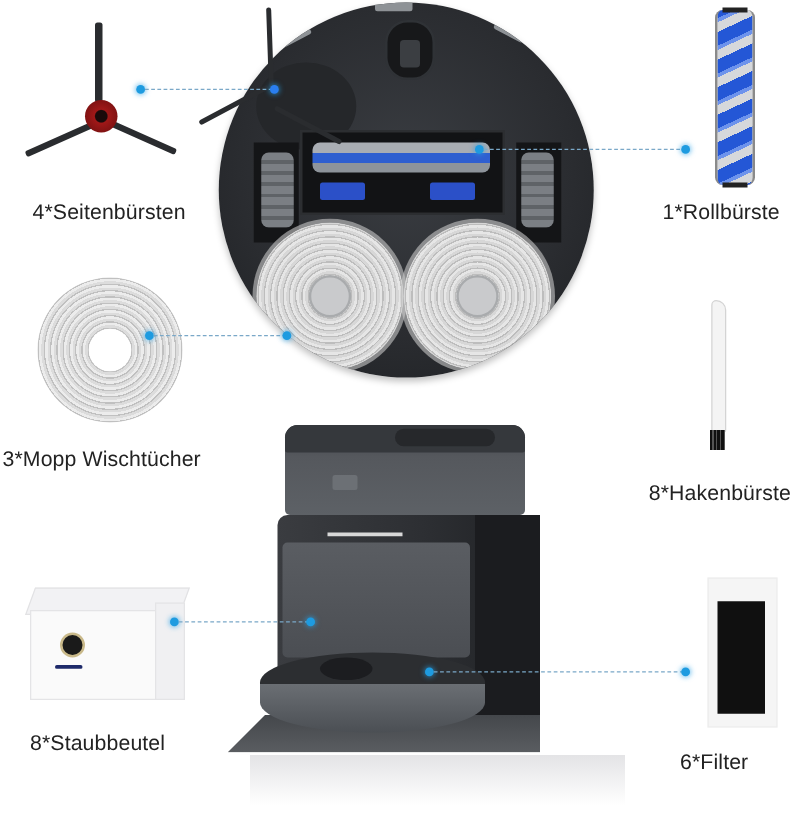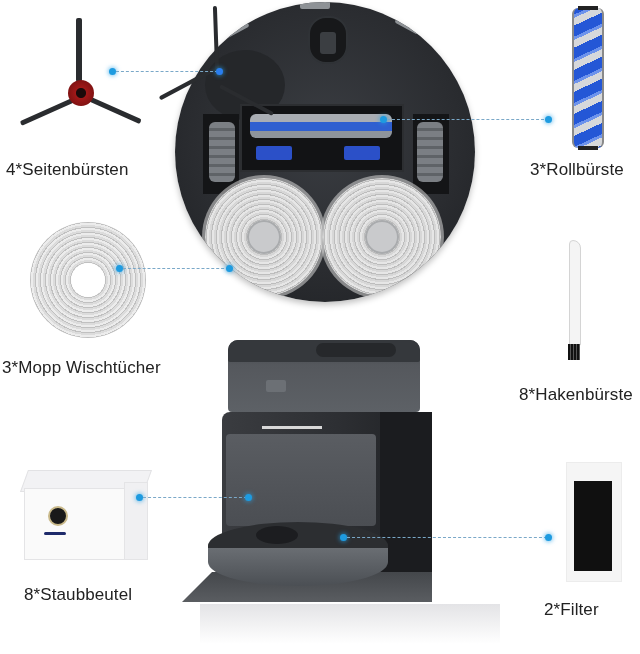--- a/index.html
+++ b/index.html
@@ -99,27 +99,27 @@
 <div class="arm" style="left:214px;top:6px;width:4px;height:64px;transform:rotate(-2deg)"></div>
 <div class="arm" style="left:156px;top:82px;width:62px;height:4px;transform:rotate(-28deg)"></div>
 <div class="arm" style="left:220px;top:84px;width:60px;height:4px;transform:rotate(28deg);transform-origin:left"></div>
 
 <div class="abs sidebrush">
   <div class="arm" style="left:68px;top:8px;width:6px;height:64px"></div>
   <div class="arm" style="left:10px;top:98px;width:64px;height:5px;transform:rotate(-24deg)"></div>
   <div class="arm" style="left:76px;top:84px;width:62px;height:5px;transform:rotate(24deg);transform-origin:left"></div>
   <div class="sb-hub"></div>
 </div>
-<div class="label" style="left:6px;top:160px">4*Seitenbürsten</div>
+<div class="label" style="left:26px;top:160px">4*Seitenbürsten</div>
 <div class="dot" style="left:109px;top:68px;background:#1e9be0"></div>
 <div class="line" style="left:116px;top:71px;width:102px"></div>
 <div class="dot" style="left:216px;top:68px;background:#2a7ef0"></div>
 
 <div class="abs rollbrush"></div>
-<div class="label" style="left:530px;top:160px">3*Rollbürste</div>
+<div class="label" style="left:530px;top:160px">1*Rollbürste</div>
 <div class="dot" style="left:380px;top:116px;background:#1e9be0"></div>
 <div class="line" style="left:387px;top:119px;width:162px"></div>
 <div class="dot" style="left:545px;top:116px;background:#1e9be0"></div>
 
 <div class="abs mop-spare">
     <div class="hole"></div>
   </div>
 <div class="label" style="left:2px;top:358px">3*Mopp Wischtücher</div>
 <div class="dot" style="left:116px;top:265px;background:#1e9be0"></div>
 <div class="line" style="left:123px;top:268px;width:106px"></div>
@@ -155,16 +155,16 @@
   <div class="mark"></div>
 </div>
 <div class="label" style="left:24px;top:585px">8*Staubbeutel</div>
 <div class="dot" style="left:136px;top:494px;background:#1e9be0"></div>
 <div class="line" style="left:143px;top:497px;width:104px"></div>
 <div class="dot" style="left:245px;top:494px;background:#1e9be0"></div>
 
 <div class="abs filter">
     <div class="core"></div>
   </div>
-<div class="label" style="left:544px;top:600px">2*Filter</div>
+<div class="label" style="left:544px;top:600px">6*Filter</div>
 <div class="dot" style="left:340px;top:534px;background:#1e9be0"></div>
 <div class="line" style="left:347px;top:537px;width:200px"></div>
 <div class="dot" style="left:545px;top:534px;background:#1e9be0"></div>
 
 </body></html>

